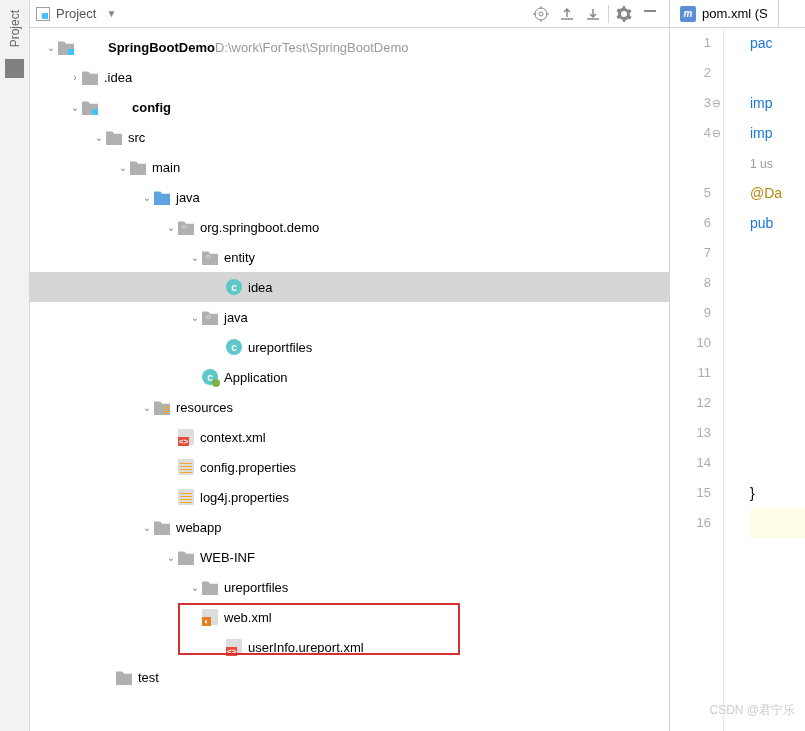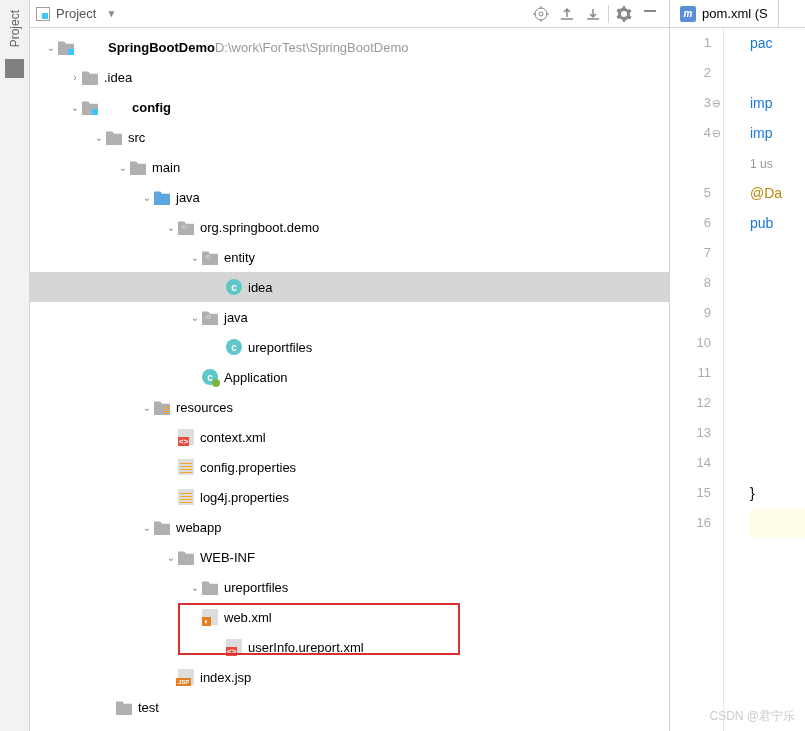--- a/index.html
+++ b/index.html
@@ -54,21 +54,21 @@
     .gutter-line { height: 30px; line-height: 30px; position: relative; }
     .gutter-anno { position: absolute; right: -10px; color: #aaa; font-size: 11px; }
     .code { flex: 1; font-family: Consolas, monospace; font-size: 14px; padding-left: 26px; }
     .code-line { height: 30px; line-height: 30px; }
     .code .kw { color: #1976d2; }
     .code .kw2 { color: #1976d2; }
     .code .anno { color: #b8860b; }
     .code .usage { color: #999; font-size: 12px; font-style: normal; }
     .code .brace { color: #000; }
     .code-line.warn { background: #fffde7; }
-    .watermark { position: absolute; right: 10px; bottom: 6px; color: #ccc; font-size: 12px; text-align: right; }
+    .watermark { position: absolute; right: 10px; bottom: 12px; color: #ccc; font-size: 12px; text-align: right; }
     svg { width: 16px; height: 16px; }
   </style>
 </head>
 <body>
 
 <div class="container">
   <div class="sidebar-tab">
     <span class="sidebar-tab-label">Project</span>
     <div class="sidebar-tool-icon"></div>
   </div>
@@ -205,24 +205,20 @@
         <div class="icon icon-folder"></div>
         <span class="label">ureportfiles</span>
       </div>
       <div class="tree-row" style="padding-left:172px">
         <div class="icon icon-webxml"></div>
         <span class="label">web.xml</span>
       </div>
       <div class="tree-row" style="padding-left:196px">
         <div class="icon icon-xml"></div>
         <span class="label">userInfo.ureport.xml</span>
-      </div>
-      <div class="tree-row" style="padding-left:148px">
-        <div class="icon icon-jsp"></div>
-        <span class="label">index.jsp</span>
       </div>
       <div class="tree-row" style="padding-left:86px">
 
         <div class="icon icon-folder"></div>
         <span class="label">test</span>
       </div>
 
       <div class="highlight-box" style="left:178px; top:603px; width:282px; height:52px;"></div>
     </div>
   </div>

